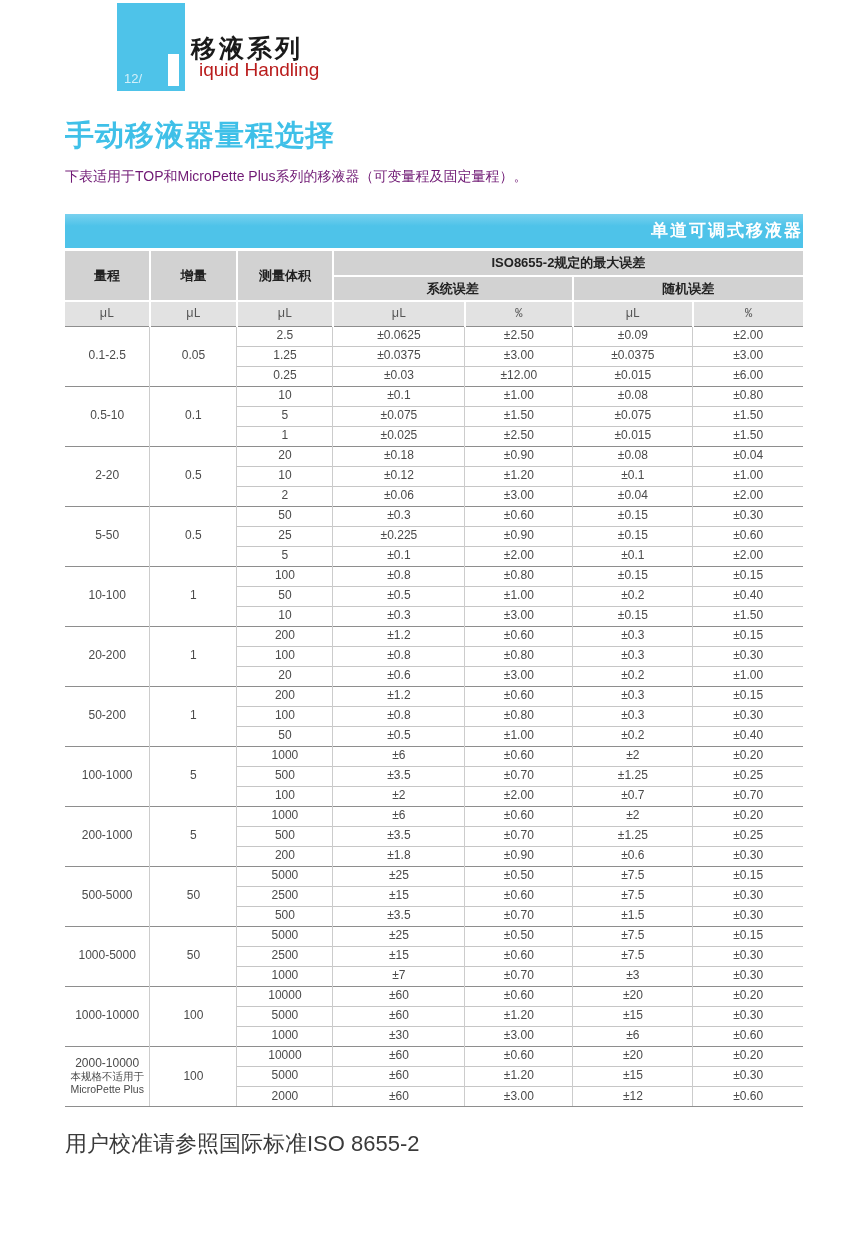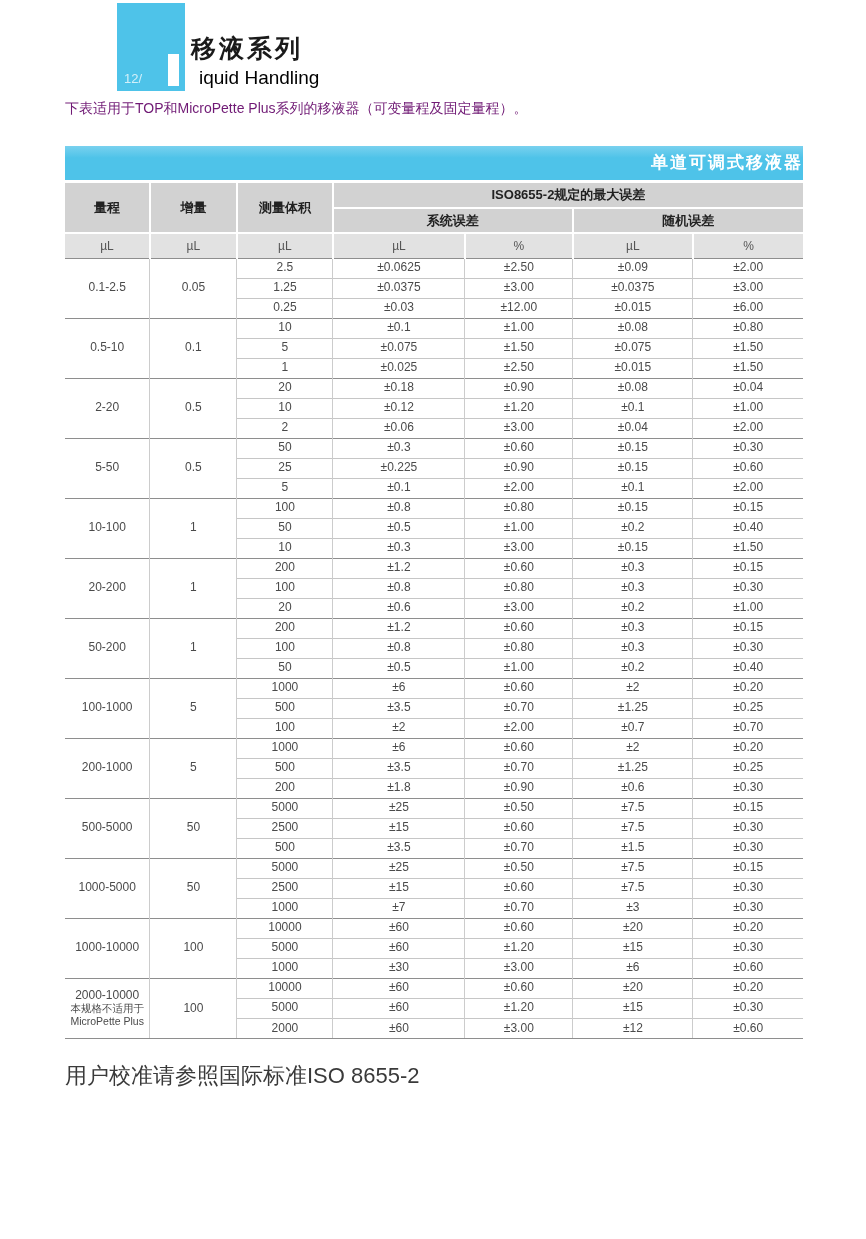--- a/index.html
+++ b/index.html
@@ -30,22 +30,22 @@
     width: 8px; height: 32px;
     border-left: 11px solid #ffffff;
     border-bottom: 11px solid #ffffff;
   }
   .series-cn {
     position: absolute; left: 126px; top: 36px;
     font-size: 25px; font-weight: bold; color: #1a1a1a;
     letter-spacing: 3px; line-height: 1;
   }
   .series-en {
-    position: absolute; left: 134px; top: 68px;
-    font-size: 19px; color: #000000; line-height: 1.1;
+    position: absolute; left: 134px; top: 60px;
+    font-size: 19px; color: #b91c1c; line-height: 1.1;
   }
 
   
   .page-title {
     margin: 16px 0 12px 0;
     font-size: 29px; font-weight: bold;
     color: #3fc0e8; letter-spacing: 1px;
   }
   .intro-text { font-size: 14px; color: #701a75; margin-bottom: 28px; }
 
@@ -67,20 +67,21 @@
     background: #d2d2d2;
     border: 2px solid #ffffff;
     height: 25px;
     font-size: 13px; font-weight: bold; color: #222222;
     text-align: center; padding: 0;
   }
   thead tr.units-row td {
     background: #e2e2e2;
     font-weight: normal; font-size: 12px; color: #555555;
     height: 25px;
+    font-family: Liberation Mono, monospace;
   }
   thead tr.units-row td { border-bottom-width: 0; }
   tbody td {
     text-align: center;
     font-size: 12px; color: #4a4a4a;
     height: 20px; padding: 0; line-height: 1.1;
     border-left: 1px solid #cccccc;
     border-top: 1px solid #c6c6c6;
     background: #ffffff;
   }
@@ -100,20 +101,21 @@
 
   <div class="page-header">
     <div class="logo-box">
       <span class="page-number">12/</span>
       <span class="logo-l"></span>
     </div>
     <div class="series-cn">移液系列</div>
     <div class="series-en">iquid Handling</div>
   </div>
 
+  <h1 class="page-title">手动移液器量程选择</h1>
 
   <div class="intro-text">下表适用于TOP和MicroPette Plus系列的移液器（可变量程及固定量程）。</div>
 
   <div class="table-band">单道可调式移液器</div>
 
   <table class="spec-table">
     <colgroup>
       <col style="width:11.5%">
         <col style="width:11.8%">
         <col style="width:13.0%">

